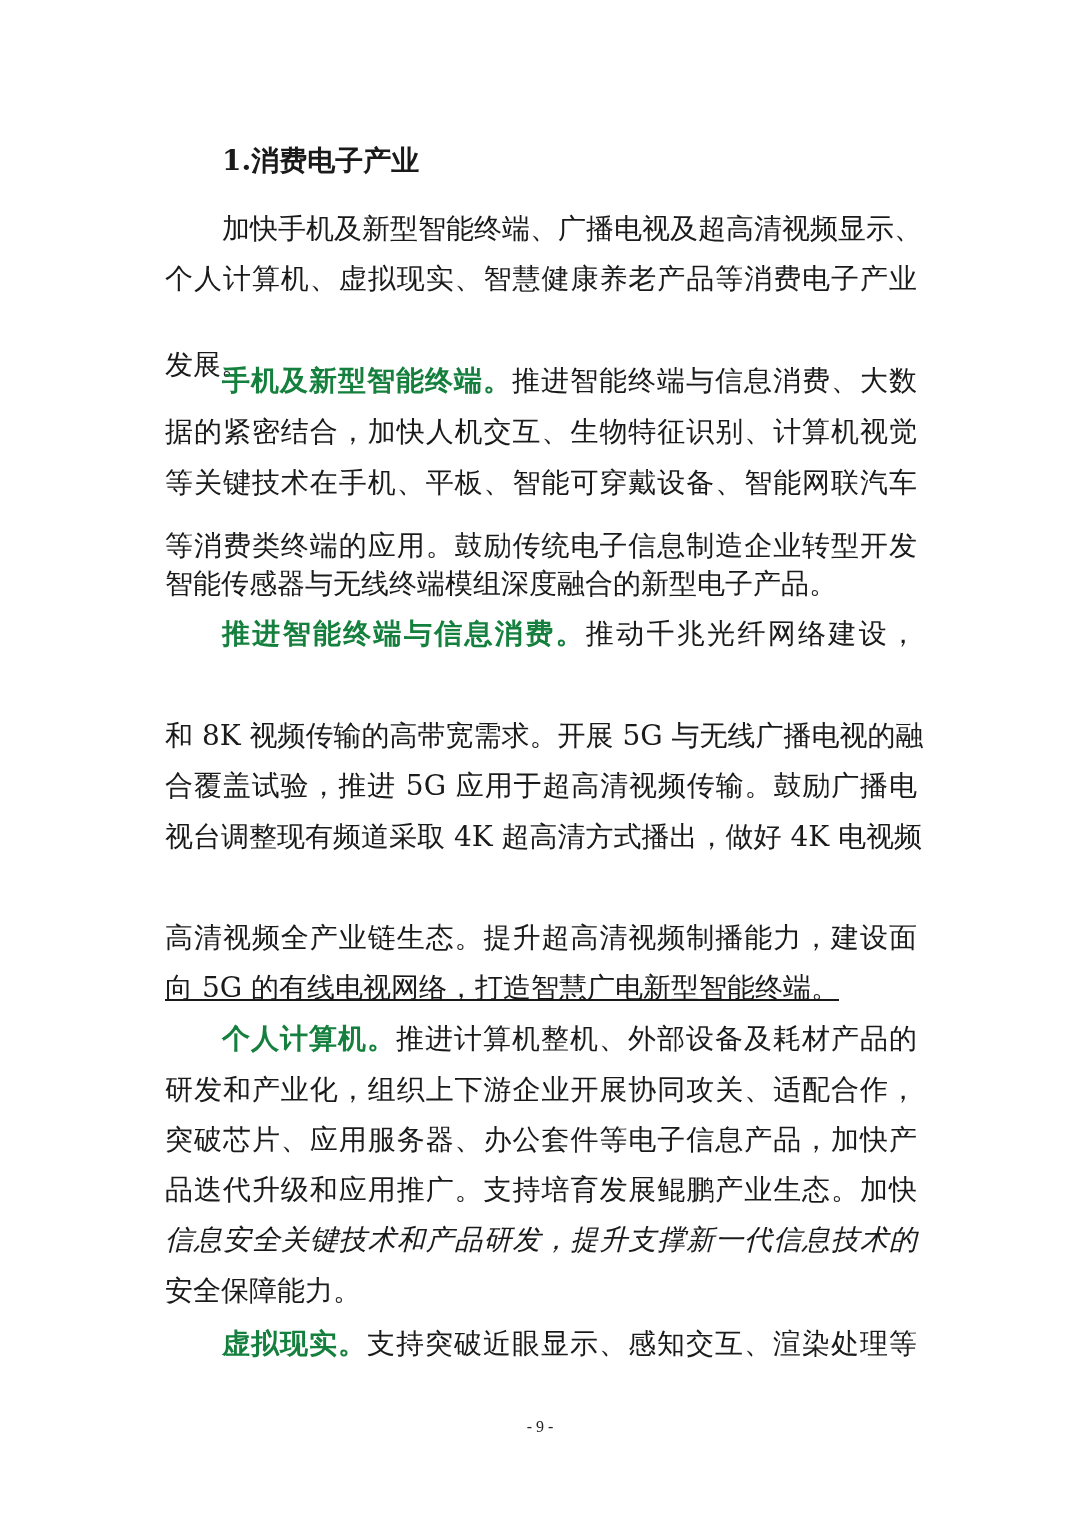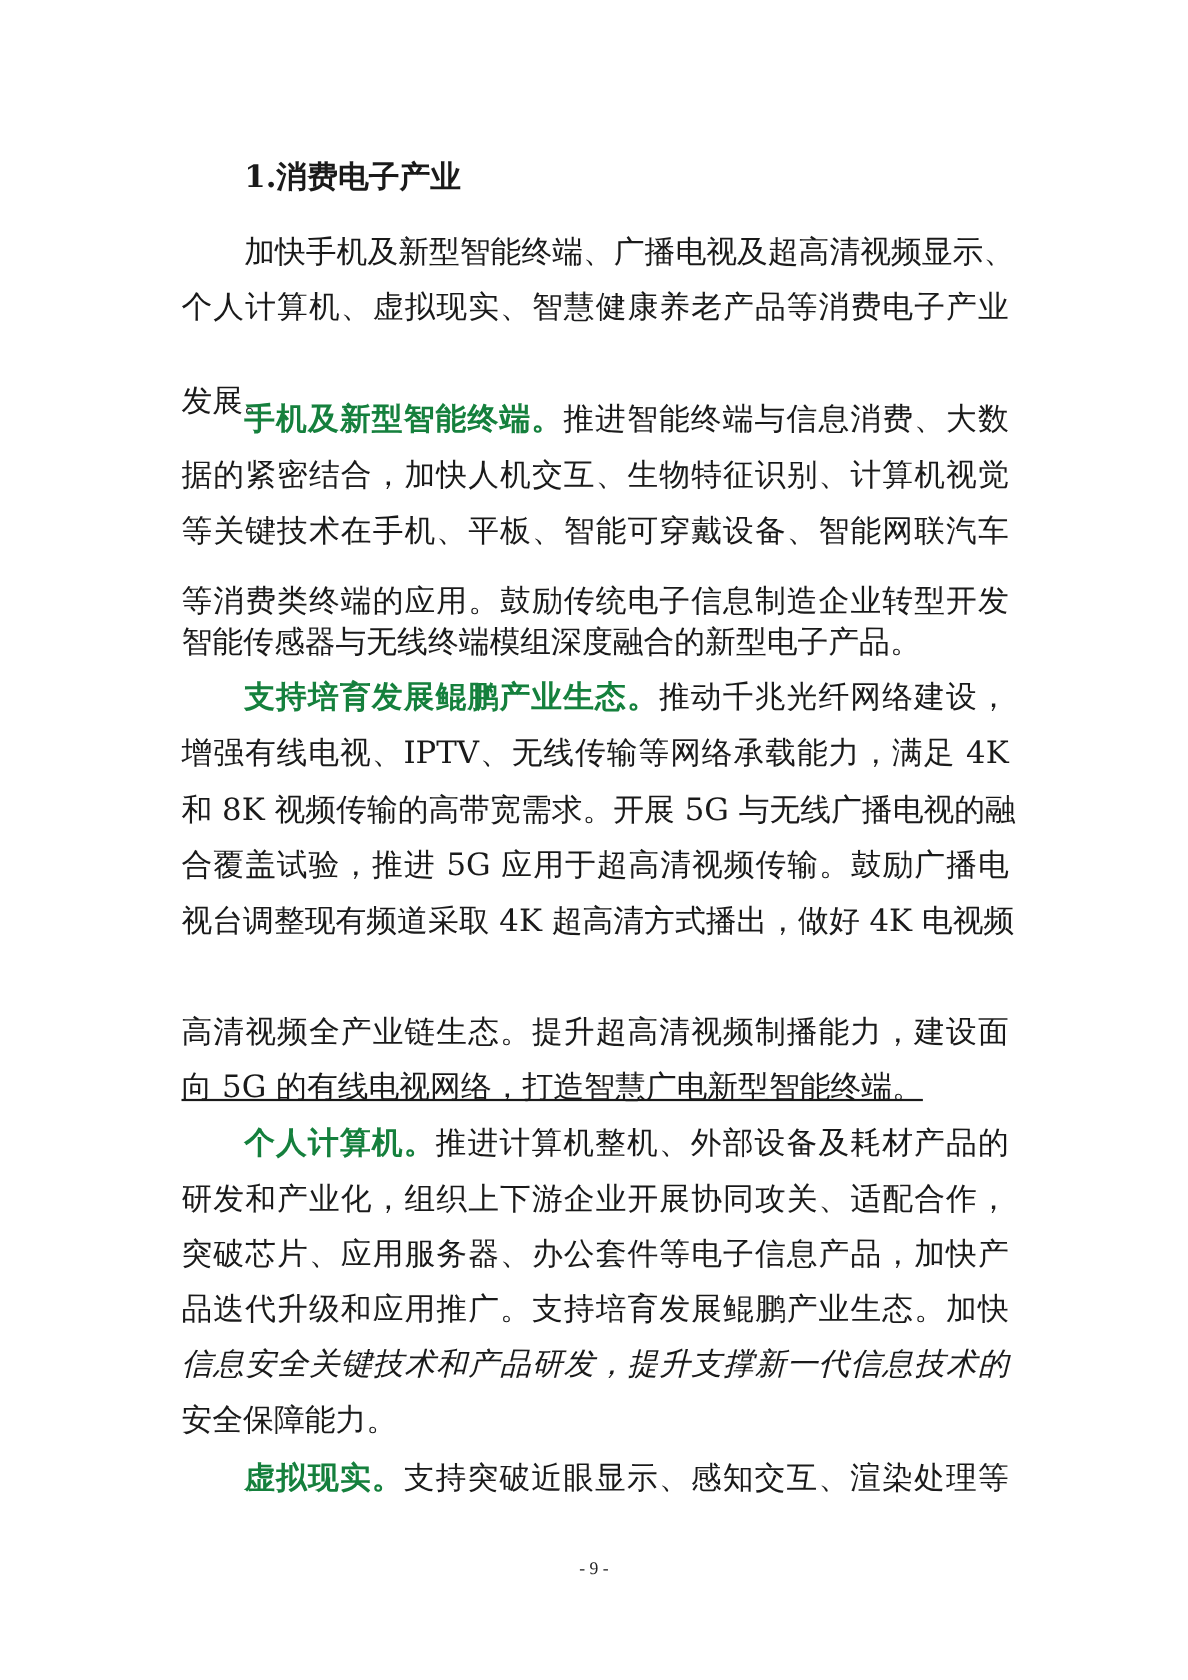--- a/index.html
+++ b/index.html
@@ -38,23 +38,22 @@
 
   <div class="line indent" style="top:363px;">
     <span class="bold">手机及新型智能终端。</span><span>推进智能终端与信息消费、大数</span>
   </div>
   <div class="line" style="top:414px;">据的紧密结合，加快人机交互、生物特征识别、计算机视觉</div>
   <div class="line" style="top:465px;">等关键技术在手机、平板、智能可穿戴设备、智能网联汽车</div>
   <div class="line" style="top:516px;margin-top:12px;">等消费类终端的应用。鼓励传统电子信息制造企业转型开发</div>
   <div class="line last" style="top:566px;">智能传感器与无线终端模组深度融合的新型电子产品。</div>
 
   <div class="line indent" style="top:616px;">
-    <span class="bold">支持培育发展鲲鹏产业生态。</span><span>推动千兆光纤网络建设，</span>
+    <span class="bold">推进智能终端与信息消费。</span><span>推动千兆光纤网络建设，</span>
   </div>
-  <div class="line" style="top:667px;">增强有线电视、IPTV、无线传输等网络承载能力，满足 4K</div>
   <div class="line" style="top:718px;">和 8K 视频传输的高带宽需求。开展 5G 与无线广播电视的融</div>
   <div class="line" style="top:768px;">合覆盖试验，推进 5G 应用于超高清视频传输。鼓励广播电</div>
   <div class="line" style="top:819px;">视台调整现有频道采取 4K 超高清方式播出，做好 4K 电视频</div>
   <div class="line" style="top:920px;">高清视频全产业链生态。提升超高清视频制播能力，建设面</div>
   <div class="line last" style="top:970px;text-decoration:underline;">向 5G 的有线电视网络，打造智慧广电新型智能终端。</div>
 
   <div class="line indent" style="top:1021px;">
     <span class="bold">个人计算机。</span><span>推进计算机整机、外部设备及耗材产品的</span>
   </div>
   <div class="line" style="top:1072px;">研发和产业化，组织上下游企业开展协同攻关、适配合作，</div>

